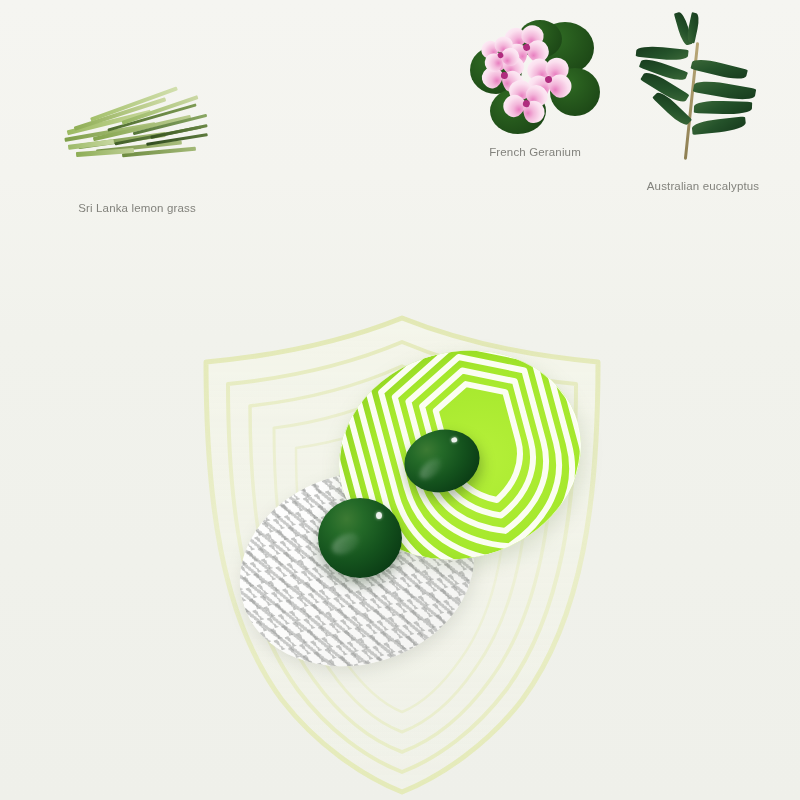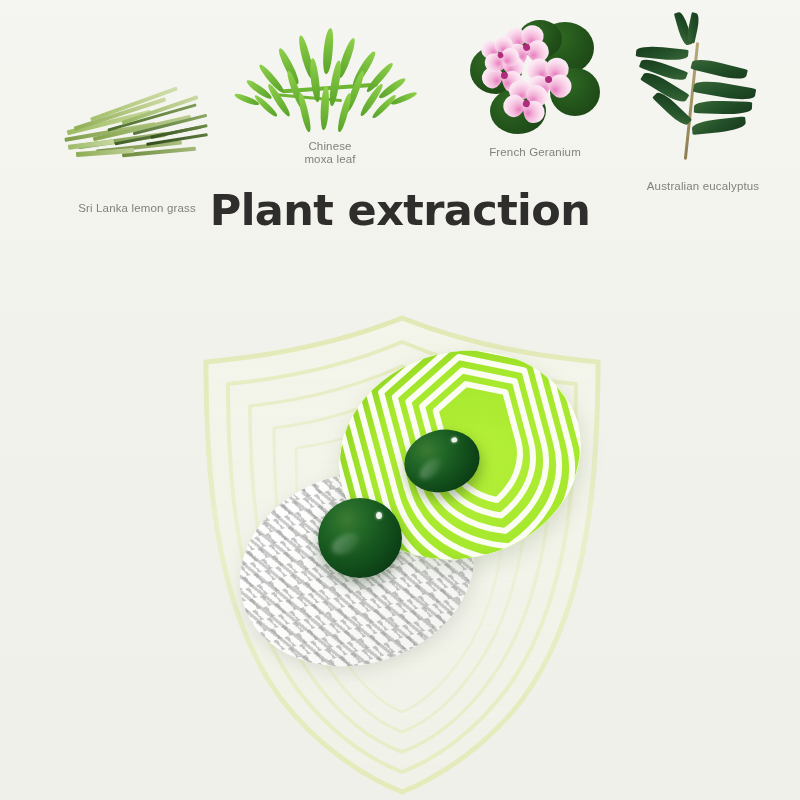--- a/index.html
+++ b/index.html
@@ -246,52 +246,20 @@
       <i style="left:60px; top:60px; width:74px; height:4px;  background:linear-gradient(90deg,#6d8b40,#a3b977); transform:rotate(-5deg);"></i>
       <i style="left:70px; top:33px; width:76px; height:3px;  background:linear-gradient(90deg,#56763a,#8aa763); transform:rotate(-14deg);"></i>
       <i style="left:14px; top:60px; width:58px; height:5px;  background:linear-gradient(90deg,#8dad55,#bfcf96); transform:rotate(-4deg);"></i>
       <i style="left:6px;  top:52px; width:46px; height:5px;  background:linear-gradient(90deg,#9cba68,#c9d8a2); transform:rotate(-7deg);"></i>
       <i style="left:84px; top:48px; width:62px; height:3px;  background:linear-gradient(90deg,#2f4a1f,#5d7a3c); transform:rotate(-9deg);"></i>
       <i style="left:88px; top:40px; width:58px; height:3px;  background:linear-gradient(90deg,#36521f,#6b8845); transform:rotate(-12deg);"></i>
     </div>
     <span class="ing-label" style="top:124px;">Sri Lanka lemon grass</span>
   </div>
 
-  <div class="ingredient" id="ing-moxa">
-    <div id="moxa-art">
-      <i class="stem" style="left:34px; top:62px; width:96px; height:4px; transform:rotate(-4deg);"></i>
-      <i class="stem" style="left:24px; top:72px; width:70px; height:3px; transform:rotate(5deg);"></i>
-
-      <i style="left:74px; top:4px;  width:9px;  height:46px; transform:rotate(4deg);"></i>
-      <i style="left:60px; top:10px; width:8px;  height:44px; transform:rotate(-16deg);"></i>
-      <i style="left:88px; top:12px; width:8px;  height:42px; transform:rotate(18deg);"></i>
-      <i style="left:46px; top:20px; width:8px;  height:40px; transform:rotate(-28deg);"></i>
-      <i style="left:102px;top:22px; width:8px;  height:40px; transform:rotate(30deg);"></i>
-      <i style="left:32px; top:32px; width:7px;  height:36px; transform:rotate(-42deg);"></i>
-      <i style="left:116px;top:30px; width:7px;  height:38px; transform:rotate(40deg);"></i>
-      <i style="left:20px; top:44px; width:7px;  height:30px; transform:rotate(-56deg);"></i>
-      <i style="left:128px;top:42px; width:7px;  height:32px; transform:rotate(52deg);"></i>
-      <i style="left:8px;  top:54px; width:6px;  height:26px; transform:rotate(-70deg);"></i>
-      <i style="left:140px;top:52px; width:6px;  height:28px; transform:rotate(66deg);"></i>
-
-      <i style="left:66px; top:34px; width:8px;  height:44px; transform:rotate(-8deg);"></i>
-      <i style="left:80px; top:36px; width:8px;  height:46px; transform:rotate(8deg);"></i>
-      <i style="left:52px; top:44px; width:7px;  height:42px; transform:rotate(-22deg);"></i>
-      <i style="left:96px; top:44px; width:7px;  height:44px; transform:rotate(20deg);"></i>
-      <i style="left:38px; top:54px; width:7px;  height:38px; transform:rotate(-34deg);"></i>
-      <i style="left:110px;top:54px; width:7px;  height:38px; transform:rotate(32deg);"></i>
-      <i style="left:72px; top:62px; width:8px;  height:44px; transform:rotate(2deg);"></i>
-      <i style="left:58px; top:68px; width:7px;  height:40px; transform:rotate(-14deg);"></i>
-      <i style="left:88px; top:68px; width:7px;  height:40px; transform:rotate(14deg);"></i>
-      <i style="left:26px; top:62px; width:6px;  height:30px; transform:rotate(-48deg);"></i>
-      <i style="left:122px;top:62px; width:6px;  height:32px; transform:rotate(44deg);"></i>
-    </div>
-    <span class="ing-label" style="top:122px;">Chinese
-moxa leaf</span>
-  </div>
 
   <div class="ingredient" id="ing-eucalyptus">
     <div id="euc-art">
       <div class="estem" style="left:60px; top:10px; width:3px; height:118px; transform:rotate(6deg);"></div>
 
       <div class="eleaf" style="left:62px; top:24px; width:56px; height:13px; transform:rotate(14deg);"></div>
       <div class="eleaf" style="left:64px; top:46px; width:62px; height:14px; transform:rotate(10deg);"></div>
       <div class="eleaf" style="left:64px; top:68px; width:58px; height:13px; transform:rotate(2deg);"></div>
       <div class="eleaf" style="left:62px; top:90px; width:54px; height:13px; transform:rotate(-6deg);"></div>
 
@@ -346,21 +314,20 @@
         <div class="petal" style="left:2px;  top:0px;  width:22px; height:20px; transform:rotate(-30deg);"></div>
         <div class="petal" style="left:20px; top:1px;  width:22px; height:20px; transform:rotate(26deg);"></div>
         <div class="petal" style="left:0px;  top:16px; width:22px; height:21px; transform:rotate(-62deg);"></div>
         <div class="petal" style="left:22px; top:17px; width:22px; height:21px; transform:rotate(58deg);"></div>
         <div class="core"></div>
       </div>
     </div>
     <span class="ing-label" style="top:134px;">French Geranium</span>
   </div>
 
-  <div id="headline">Plant extraction</div>
 
   <div id="shield-wrap">
     <svg viewBox="0 0 420 500" preserveAspectRatio="none">
       <defs>
         <linearGradient id="shieldStroke" x1="0" y1="0" x2="0" y2="1">
           <stop offset="0%" stop-color="#dfe6a8" stop-opacity="0.95"></stop>
           <stop offset="45%" stop-color="#e6ecb8" stop-opacity="0.75"></stop>
           <stop offset="100%" stop-color="#e2e9ad" stop-opacity="0.95"></stop>
         </linearGradient>
         <linearGradient id="shieldFill" x1="0" y1="0" x2="0" y2="1">

